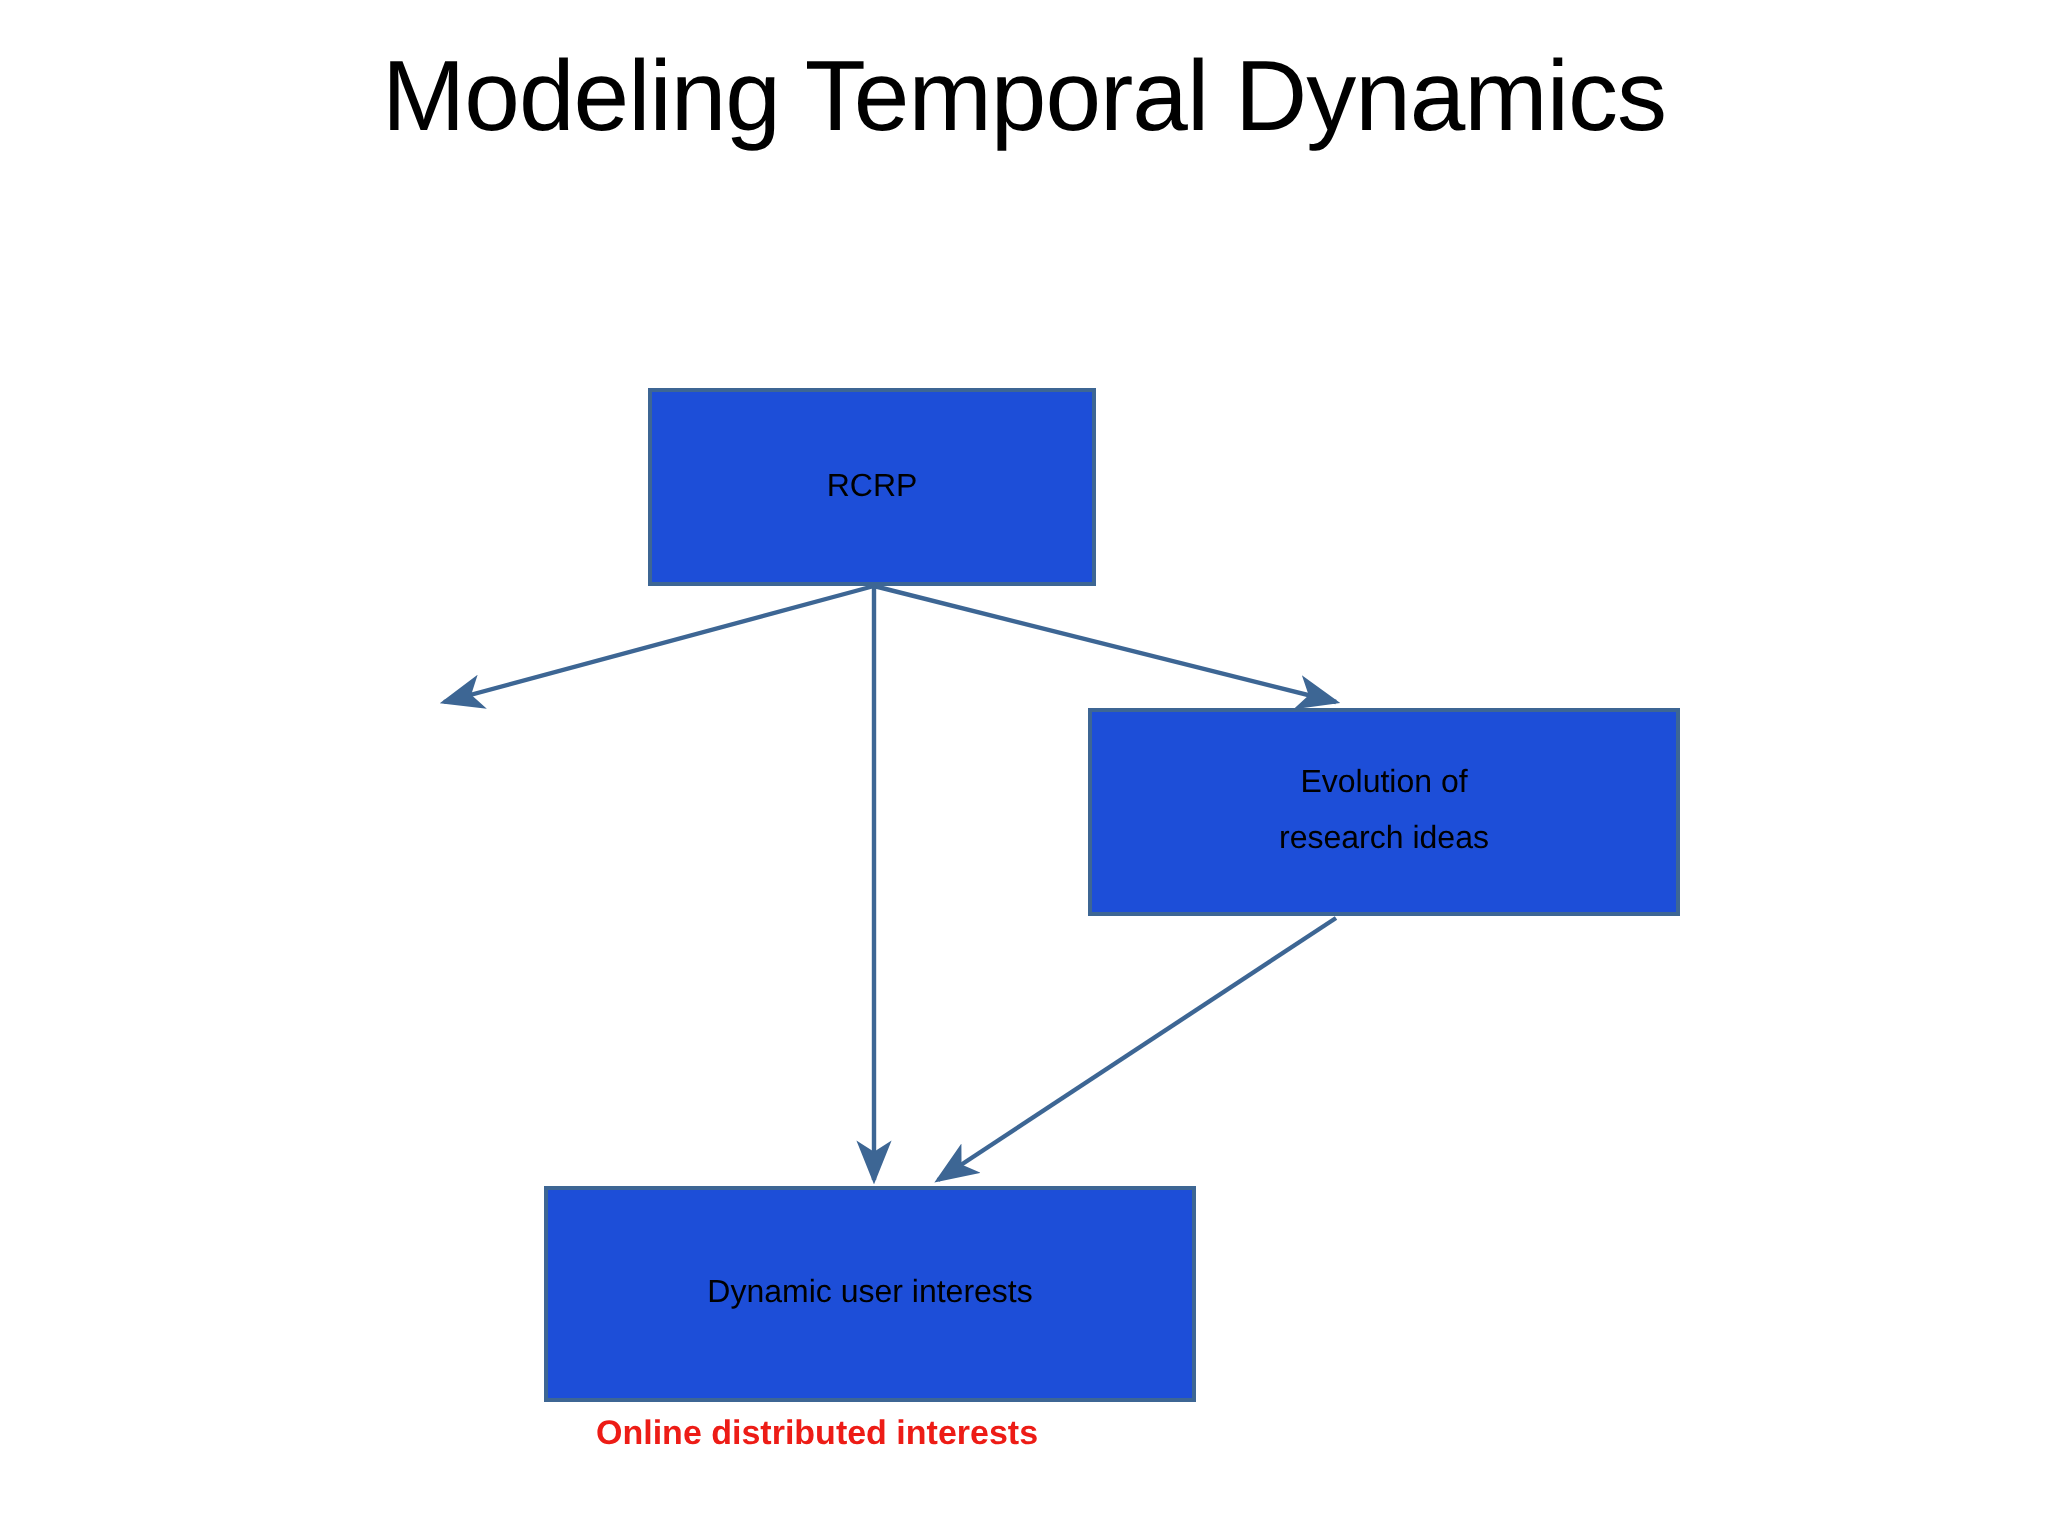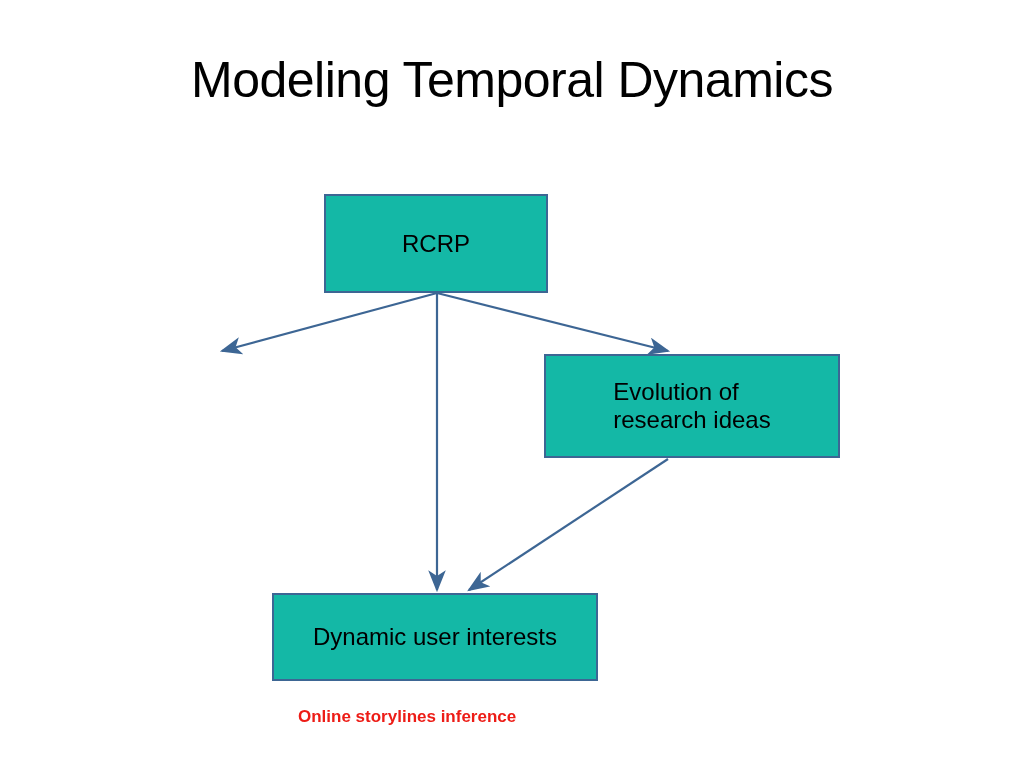--- a/index.html
+++ b/index.html
@@ -21,46 +21,45 @@
     top: 18px;
     width: 1024px;
     text-align: center;
     font-family: "Liberation Sans", "DejaVu Sans", sans-serif;
     font-size: 50px;
     font-weight: 300;
     letter-spacing: -0.5px;
     color: #000000;
     line-height: 60px;
     white-space: nowrap;
-    margin-top: 32px;
   }
   .node-box {
     position: absolute;
     box-sizing: border-box;
-    background: #14b8a6;
+    background: #1d4ed8;
     border: 2px solid #3d6694;
     display: flex;
     align-items: center;
     justify-content: center;
-    text-align: left;
+    text-align: center;
     color: #000000;
     font-family: "Liberation Sans", "DejaVu Sans", sans-serif;
-    font-size: 24px;
+    font-size: 16px;
     font-weight: 400;
     line-height: 28px;
   }
   .node-label {
     display: block;
     white-space: pre-line;
     padding: 0 6px;
   }
   #box-rcrp   { left: 324px; top: 194px; width: 224px; height: 99px; }
   #box-left   { left:  82px; top: 354px; width: 266px; height:  98px; }
   #box-right  { left: 544px; top: 354px; width: 296px; height: 104px; }
-  #box-bottom { left: 272px; top: 593px; width: 326px; height: 88px; }
+  #box-bottom { left: 272px; top: 593px; width: 326px; height: 108px; }
 
   .annotation {
     position: absolute;
     color: #ed1c16;
     font-family: "Liberation Sans", "DejaVu Sans", sans-serif;
     font-size: 17px;
     font-weight: bold;
     white-space: pre;
     line-height: 22px;
   }
@@ -107,15 +106,15 @@
   <div class="node-box" id="box-right">
     <span class="node-label">Evolution of
 research ideas</span>
   </div>
 
   <div class="node-box" id="box-bottom">
     <span class="node-label">Dynamic user interests</span>
   </div>
 
 
-  <div class="annotation" id="annotation-bottom">Online storylines inference</div>
+  <div class="annotation" id="annotation-bottom">Online distributed interests</div>
 
 </div>
 
 </body></html>

